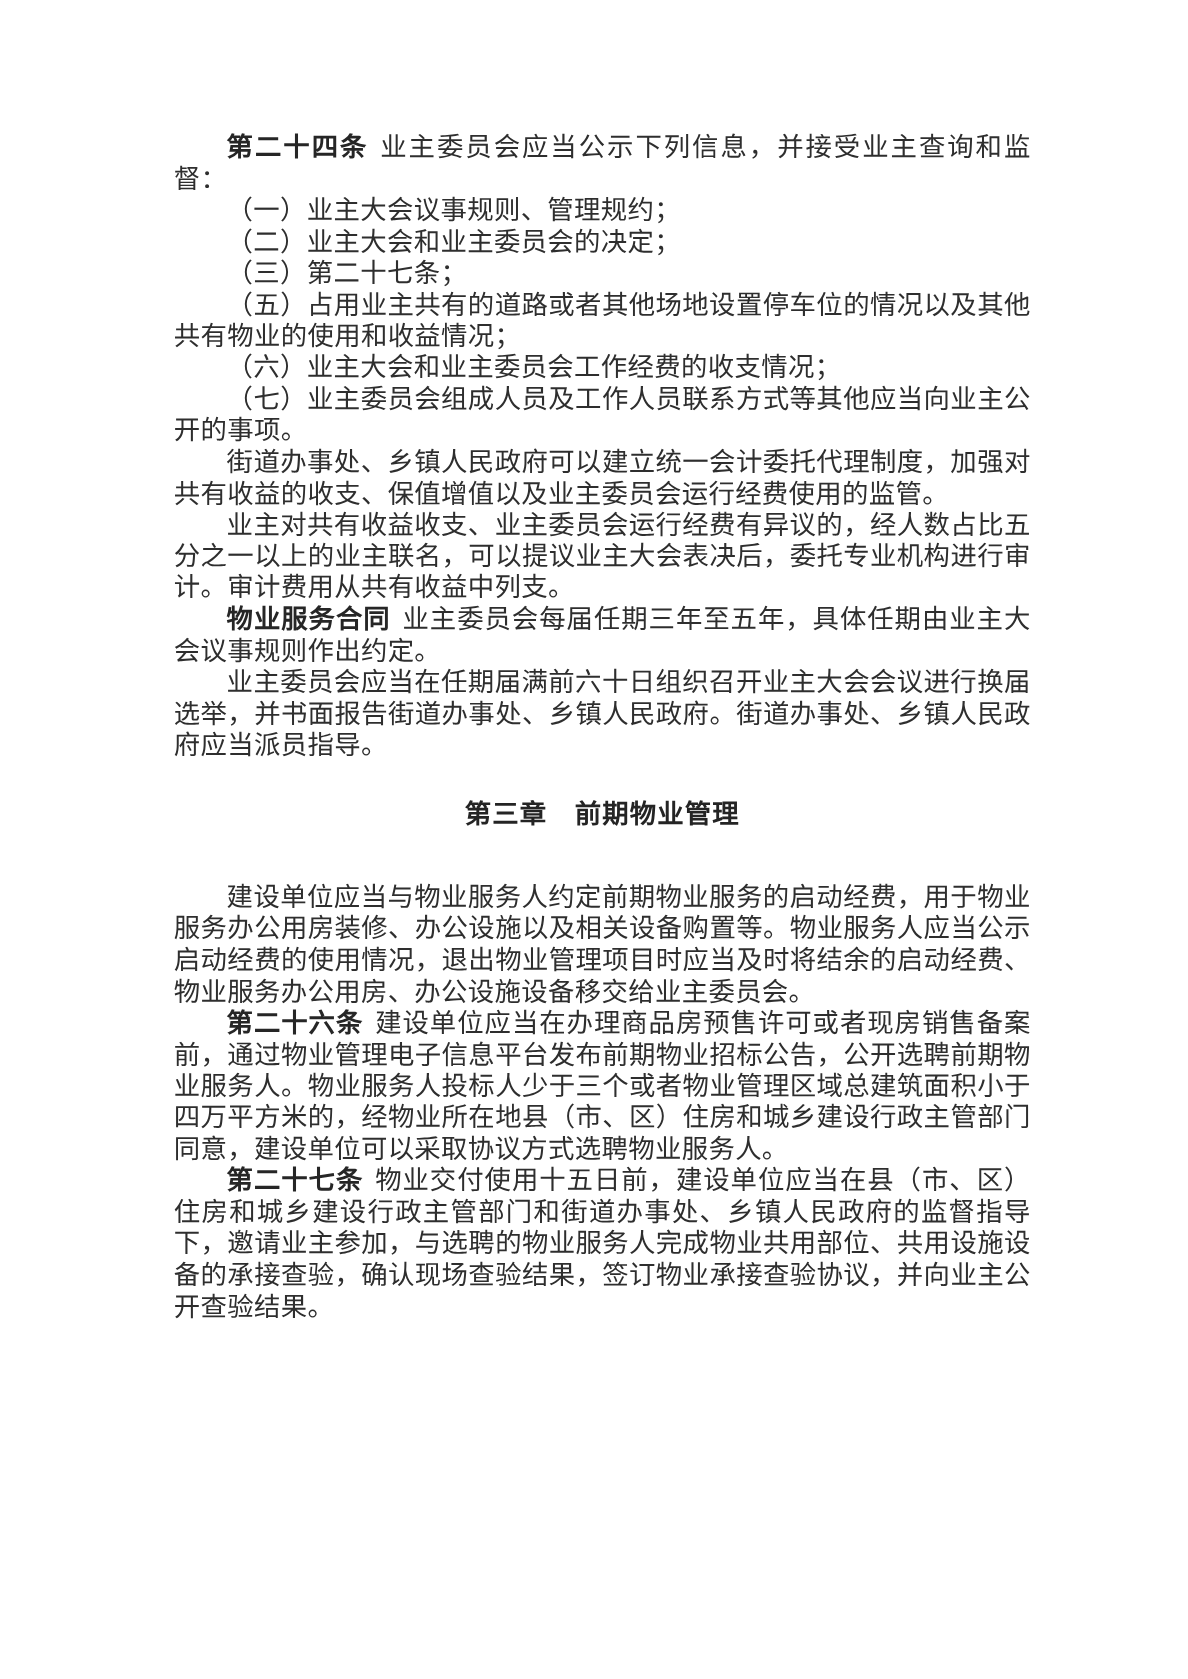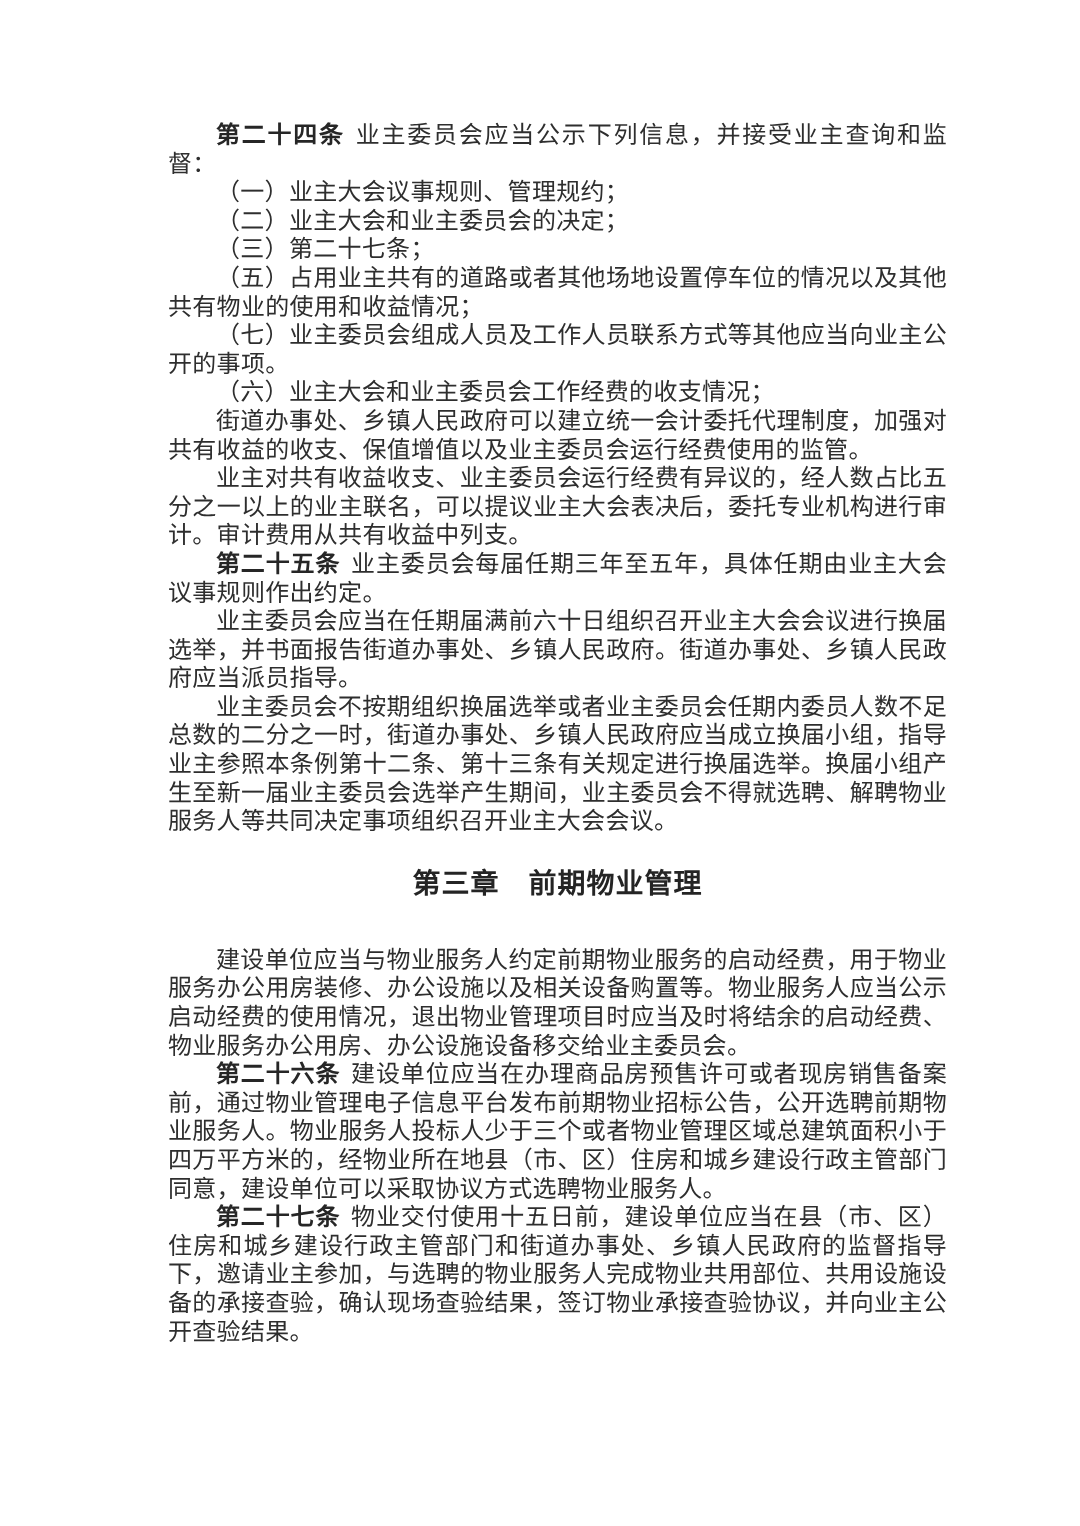--- a/index.html
+++ b/index.html
@@ -10,21 +10,21 @@
   .page {
     position: relative;
     width: 1080px;
     height: 1526px;
     background: #ffffff;
     overflow: hidden;
     font-family: "Liberation Serif", "DejaVu Serif", serif;
   }
   .doc {
     position: absolute;
-    left: 168px;
+    left: 158px;
     top: 121px;
     width: 779px;
     font-size: 24px;
     line-height: 28.6px;
     color: #2e2e2e;
     text-align: justify;
     letter-spacing: 0.3px;
   }
   .para {
     margin: 0;
@@ -32,42 +32,41 @@
   }
   .lead {
     font-weight: bold;
     margin-right: 0.45em;
     color: #262626;
   }
   .chapter {
     margin: 30px 0 44px 0;
     text-align: center;
     text-indent: 0;
-    font-size: 28px;
+    font-size: 24px;
     line-height: 36px;
     font-weight: bold;
     color: #242424;
     letter-spacing: 1px;
   }
 </style>
 </head>
 <body>
 
 <div class="page">
   <div class="doc" id="doc">
       <p class="para article"><span class="lead">第二十四条</span><span>业主委员会应当公示下列信息，并接受业主查询和监督：</span></p>
       <p class="para item">（一）业主大会议事规则、管理规约；</p>
       <p class="para item">（二）业主大会和业主委员会的决定；</p>
       <p class="para item">（三）第二十七条；</p>
       <p class="para item">（五）占用业主共有的道路或者其他场地设置停车位的情况以及其他共有物业的使用和收益情况；</p>
+      <p class="para item">（六）业主大会和业主委员会工作经费的收支情况；</p>
       <p class="para item">（七）业主委员会组成人员及工作人员联系方式等其他应当向业主公开的事项。</p>
-      <p class="para item">（六）业主大会和业主委员会工作经费的收支情况；</p>
       <p class="para para">街道办事处、乡镇人民政府可以建立统一会计委托代理制度，加强对共有收益的收支、保值增值以及业主委员会运行经费使用的监管。</p>
       <p class="para para">业主对共有收益收支、业主委员会运行经费有异议的，经人数占比五分之一以上的业主联名，可以提议业主大会表决后，委托专业机构进行审计。审计费用从共有收益中列支。</p>
-      <p class="para article"><span class="lead">第二十五条</span><span>业主委员会每届任期三年至五年，具体任期由业主大会议事规则作出约定。</span></p>
+      <p class="para article"><span class="lead">物业服务合同</span><span>业主委员会每届任期三年至五年，具体任期由业主大会议事规则作出约定。</span></p>
       <p class="para para">业主委员会应当在任期届满前六十日组织召开业主大会会议进行换届选举，并书面报告街道办事处、乡镇人民政府。街道办事处、乡镇人民政府应当派员指导。</p>
-      <p class="para para">业主委员会不按期组织换届选举或者业主委员会任期内委员人数不足总数的二分之一时，街道办事处、乡镇人民政府应当成立换届小组，指导业主参照本条例第十二条、第十三条有关规定进行换届选举。换届小组产生至新一届业主委员会选举产生期间，业主委员会不得就选聘、解聘物业服务人等共同决定事项组织召开业主大会会议。</p>
       <h2 class="chapter">第三章　前期物业管理</h2>
       <p class="para para">建设单位应当与物业服务人约定前期物业服务的启动经费，用于物业服务办公用房装修、办公设施以及相关设备购置等。物业服务人应当公示启动经费的使用情况，退出物业管理项目时应当及时将结余的启动经费、物业服务办公用房、办公设施设备移交给业主委员会。</p>
       <p class="para article"><span class="lead">第二十六条</span><span>建设单位应当在办理商品房预售许可或者现房销售备案前，通过物业管理电子信息平台发布前期物业招标公告，公开选聘前期物业服务人。物业服务人投标人少于三个或者物业管理区域总建筑面积小于四万平方米的，经物业所在地县（市、区）住房和城乡建设行政主管部门同意，建设单位可以采取协议方式选聘物业服务人。</span></p>
       <p class="para article"><span class="lead">第二十七条</span><span>物业交付使用十五日前，建设单位应当在县（市、区）住房和城乡建设行政主管部门和街道办事处、乡镇人民政府的监督指导下，邀请业主参加，与选聘的物业服务人完成物业共用部位、共用设施设备的承接查验，确认现场查验结果，签订物业承接查验协议，并向业主公开查验结果。</span></p>
     </div>
 </div>
 
 </body></html>

